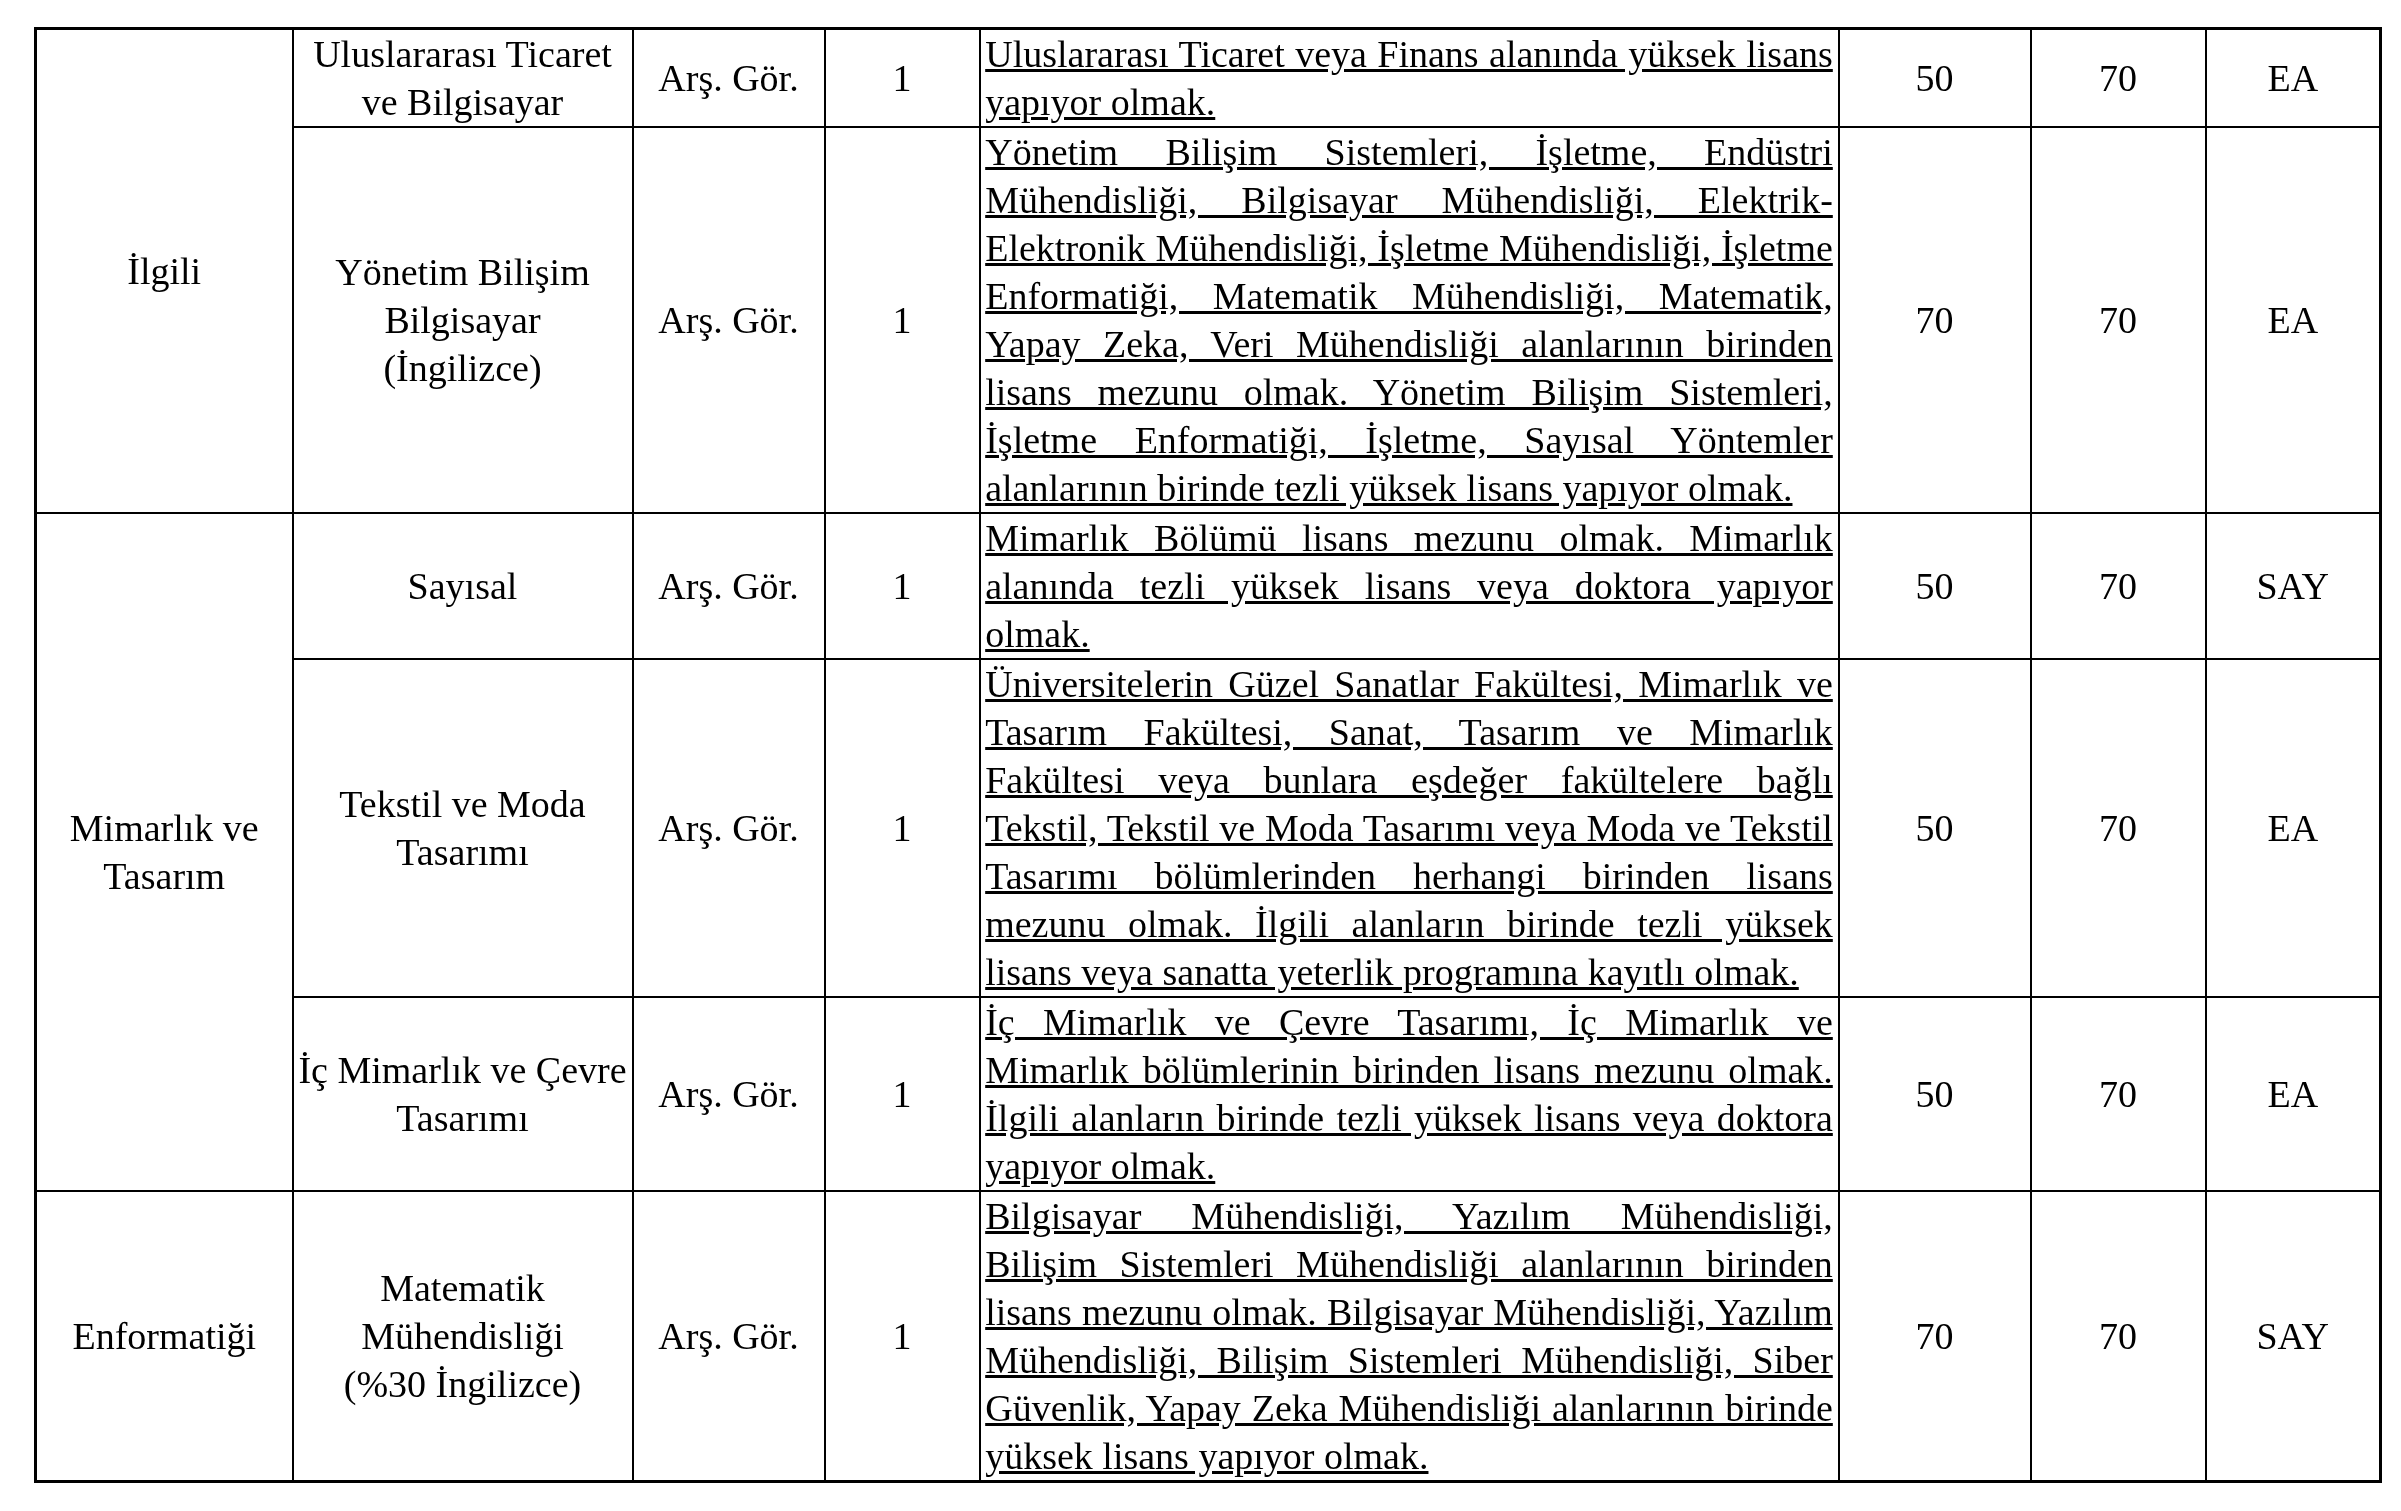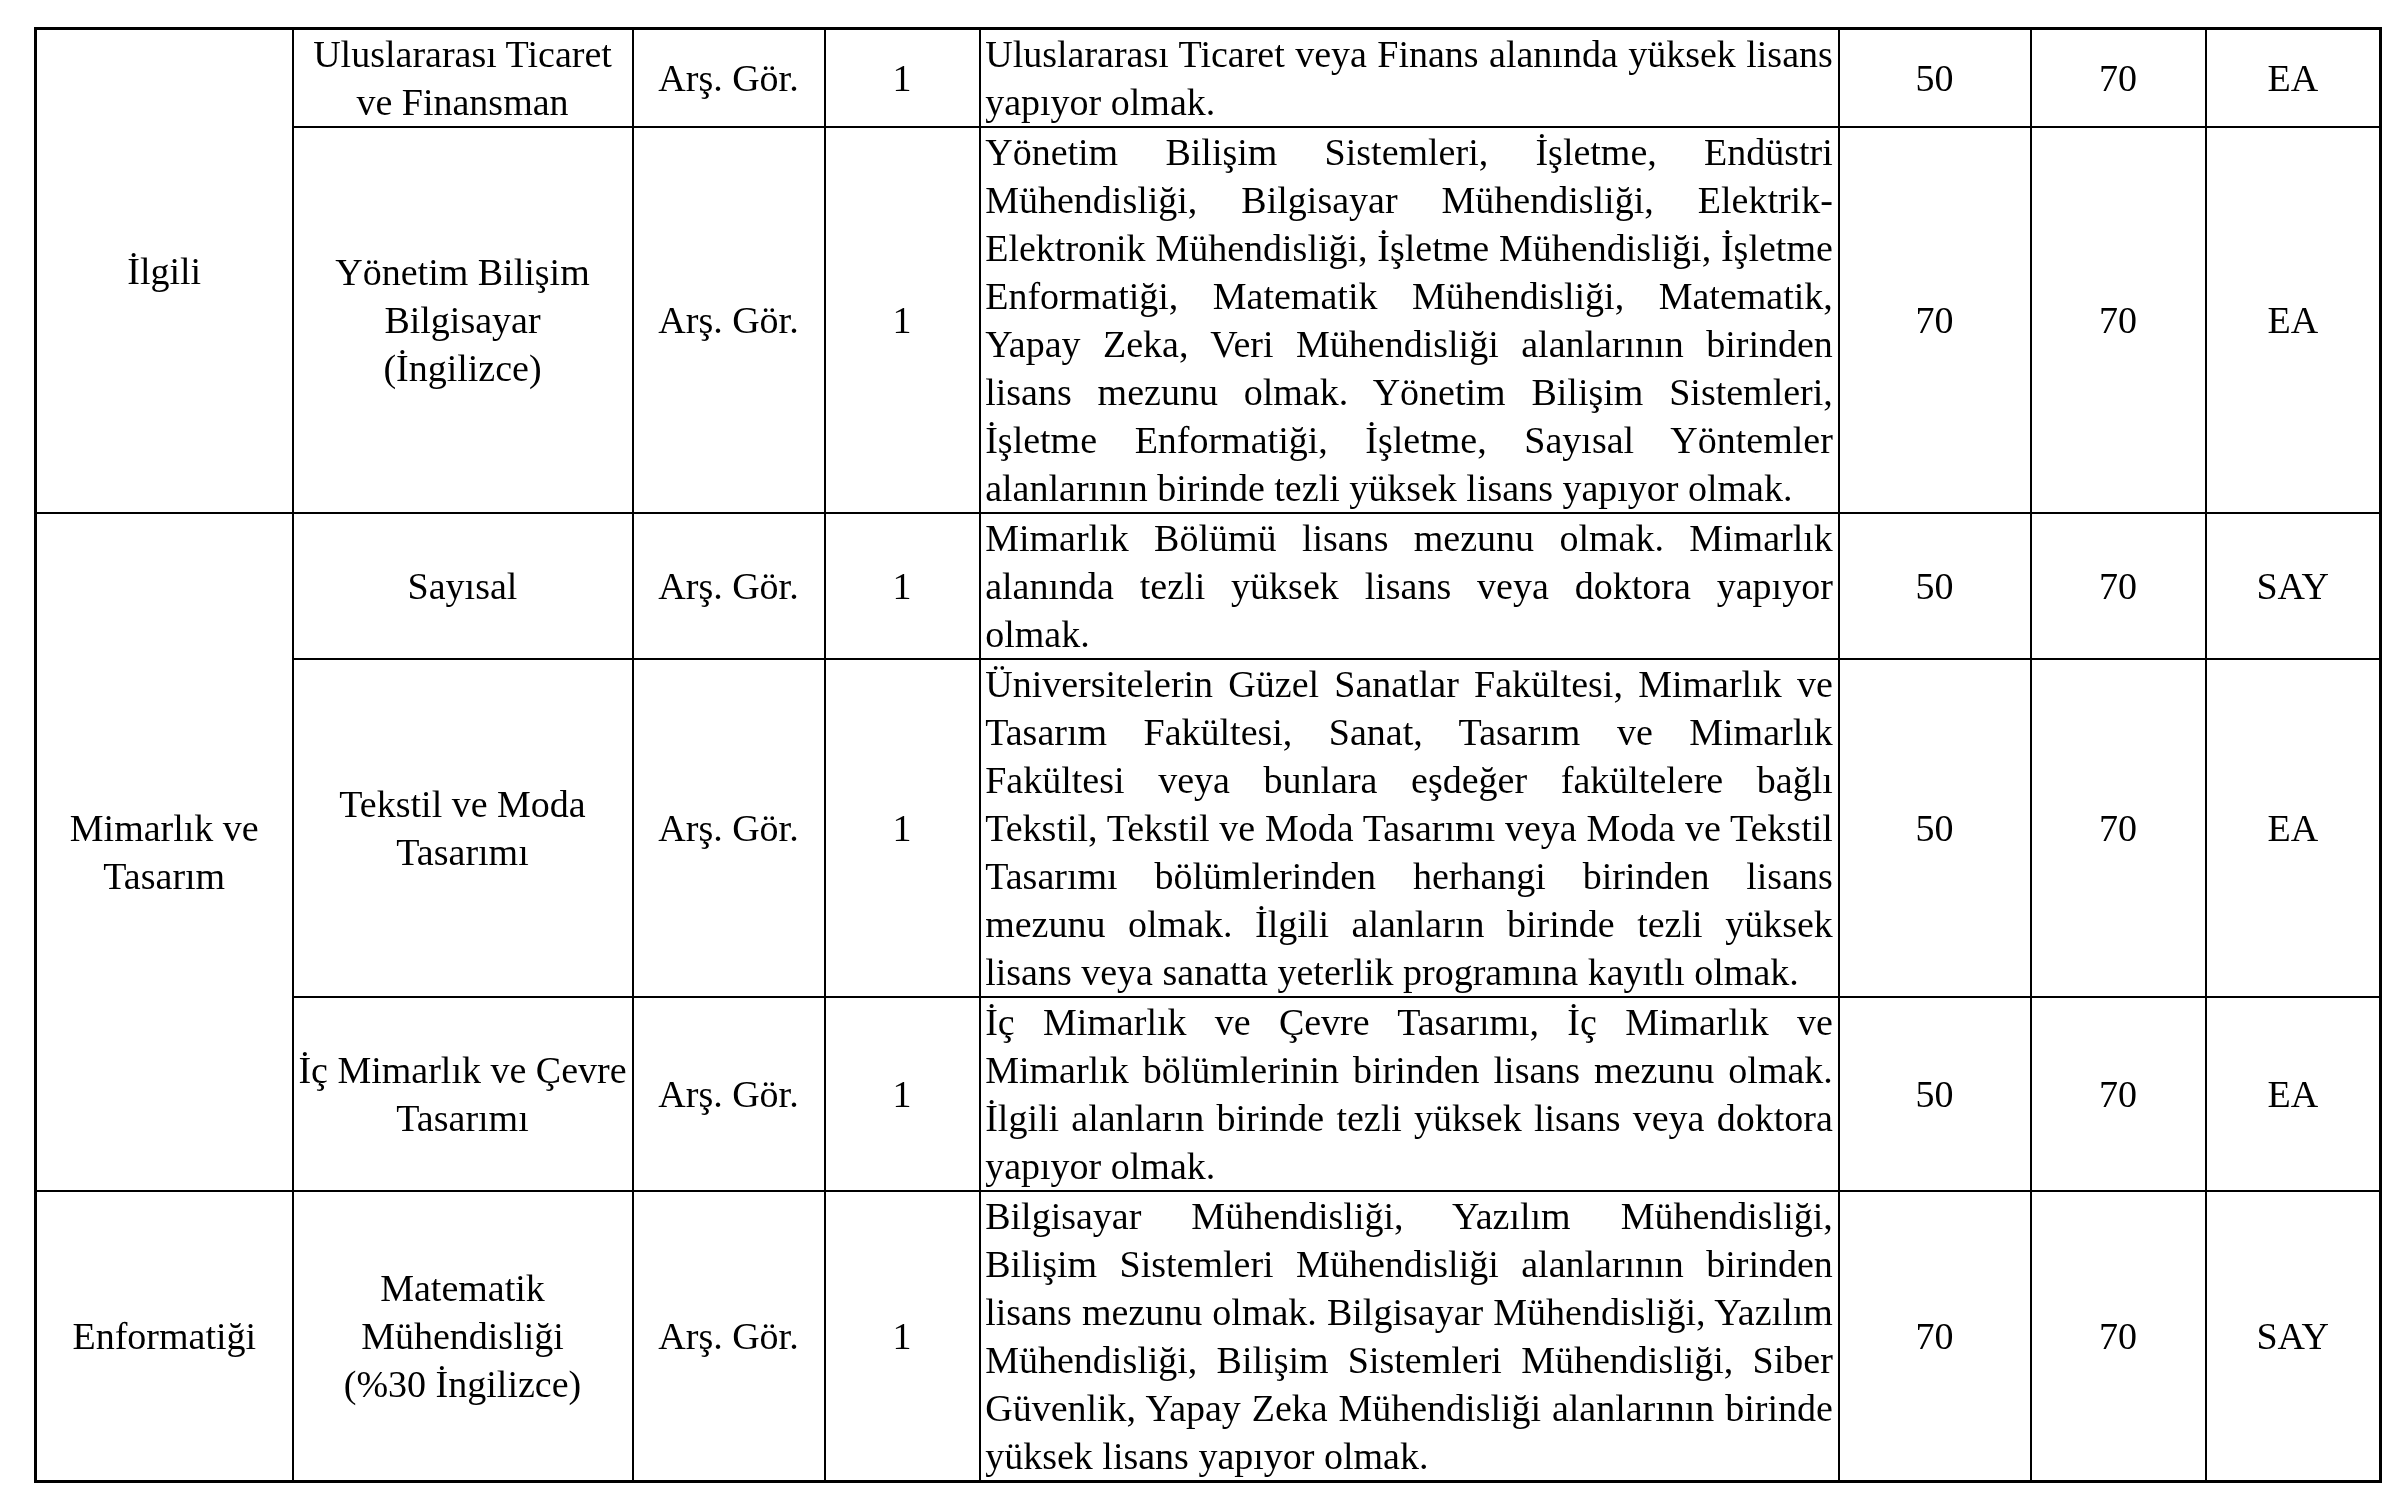--- a/index.html
+++ b/index.html
@@ -7,21 +7,21 @@
          font-family:"Liberation Serif", "DejaVu Serif", serif; color:#000; }
   table.grid {
     position:absolute; left:34px; top:27px;
     border-collapse:collapse; table-layout:fixed;
     border:3.9px solid #000;
   }
   table.grid td {
     border:2.4px solid #000; padding:0 3.1px; font-size:38px; line-height:48px;
     vertical-align:middle; text-align:center; box-sizing:border-box;
   }
-  table.grid td.desc { text-align:justify; text-align-last:left; padding:0 4.7px 0 4.7px; }
+  table.grid td.desc { text-align:justify; text-align-last:left; padding:0 4.7px 0 4.7px;text-decoration:underline; }
   col.c-faculty { width:257px; }
   col.c-program { width:340px; }
   col.c-title { width:192px; }
   col.c-count { width:155px; }
   col.c-desc { width:859px; }
   col.c-score1 { width:192px; }
   col.c-score2 { width:175px; }
   col.c-type { width:175px; }
   tr.r1 { height:93px; }
   tr.r2 { height:383px; }
@@ -41,21 +41,21 @@
       <col class="c-title">
       <col class="c-count">
     <col class="c-desc">
       <col class="c-score1">
       <col class="c-score2">
       <col class="c-type">
   </colgroup>
   <tbody>
     <tr class="r1">
       <td rowspan="2">İlgili</td>
-      <td>Uluslararası Ticaret ve Finansman</td>
+      <td>Uluslararası Ticaret ve Bilgisayar</td>
       <td>Arş. Gör.</td>
       <td>1</td>
       <td class="desc">Uluslararası Ticaret veya Finans alanında yüksek lisans yapıyor olmak.</td>
       <td>50</td>
       <td>70</td>
       <td>EA</td>
     </tr>
     <tr class="r2">
       <td>
         <span class="ml">Yönetim Bilişim</span>

